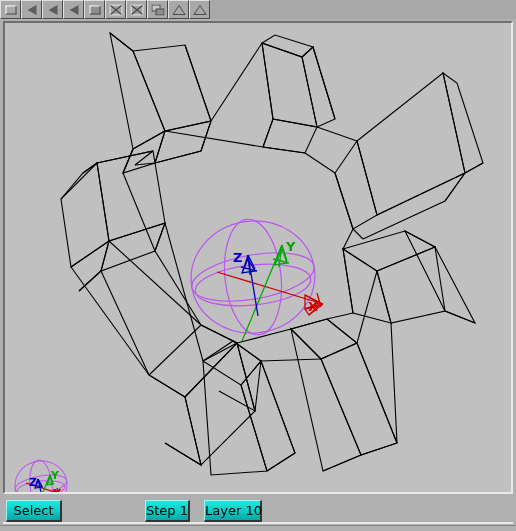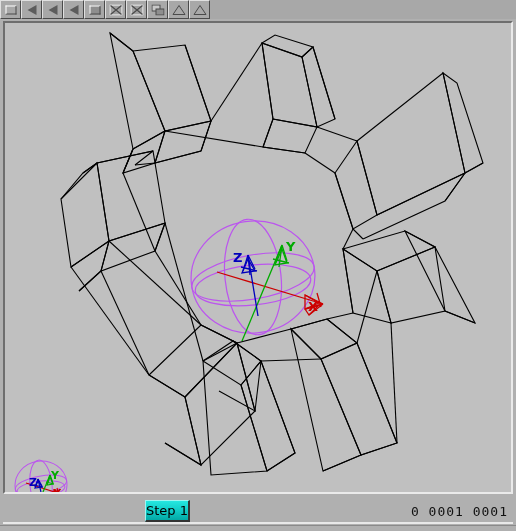--- a/index.html
+++ b/index.html
@@ -385,22 +385,23 @@
           <text x="48" y="474" font-family="DejaVu Sans, sans-serif" font-size="11" font-weight="bold" fill="#cc0000">X</text>
           <text x="46" y="456" font-family="DejaVu Sans, sans-serif" font-size="11" font-weight="bold" fill="#00aa00">Y</text>
           <text x="24" y="463" font-family="DejaVu Sans, sans-serif" font-size="11" font-weight="bold" fill="#0000bb">Z</text>
         </g>
       </svg>
     </div>
   </div>
 
   <div id="bottombar"></div>
 
+  <div id="btn-select" class="cyan-btn">Select</div>
 
   <div id="btn-step" class="cyan-btn">Step 1</div>
 
-
-  <div id="status-coords">0  0001  0001</div>
+  <div id="btn-layer" class="cyan-btn">Layer 10</div>
+
 
   <div id="bar-bevel"></div>
   <div id="bottom-edge"></div>
 
 </div>
 
 </body></html>

